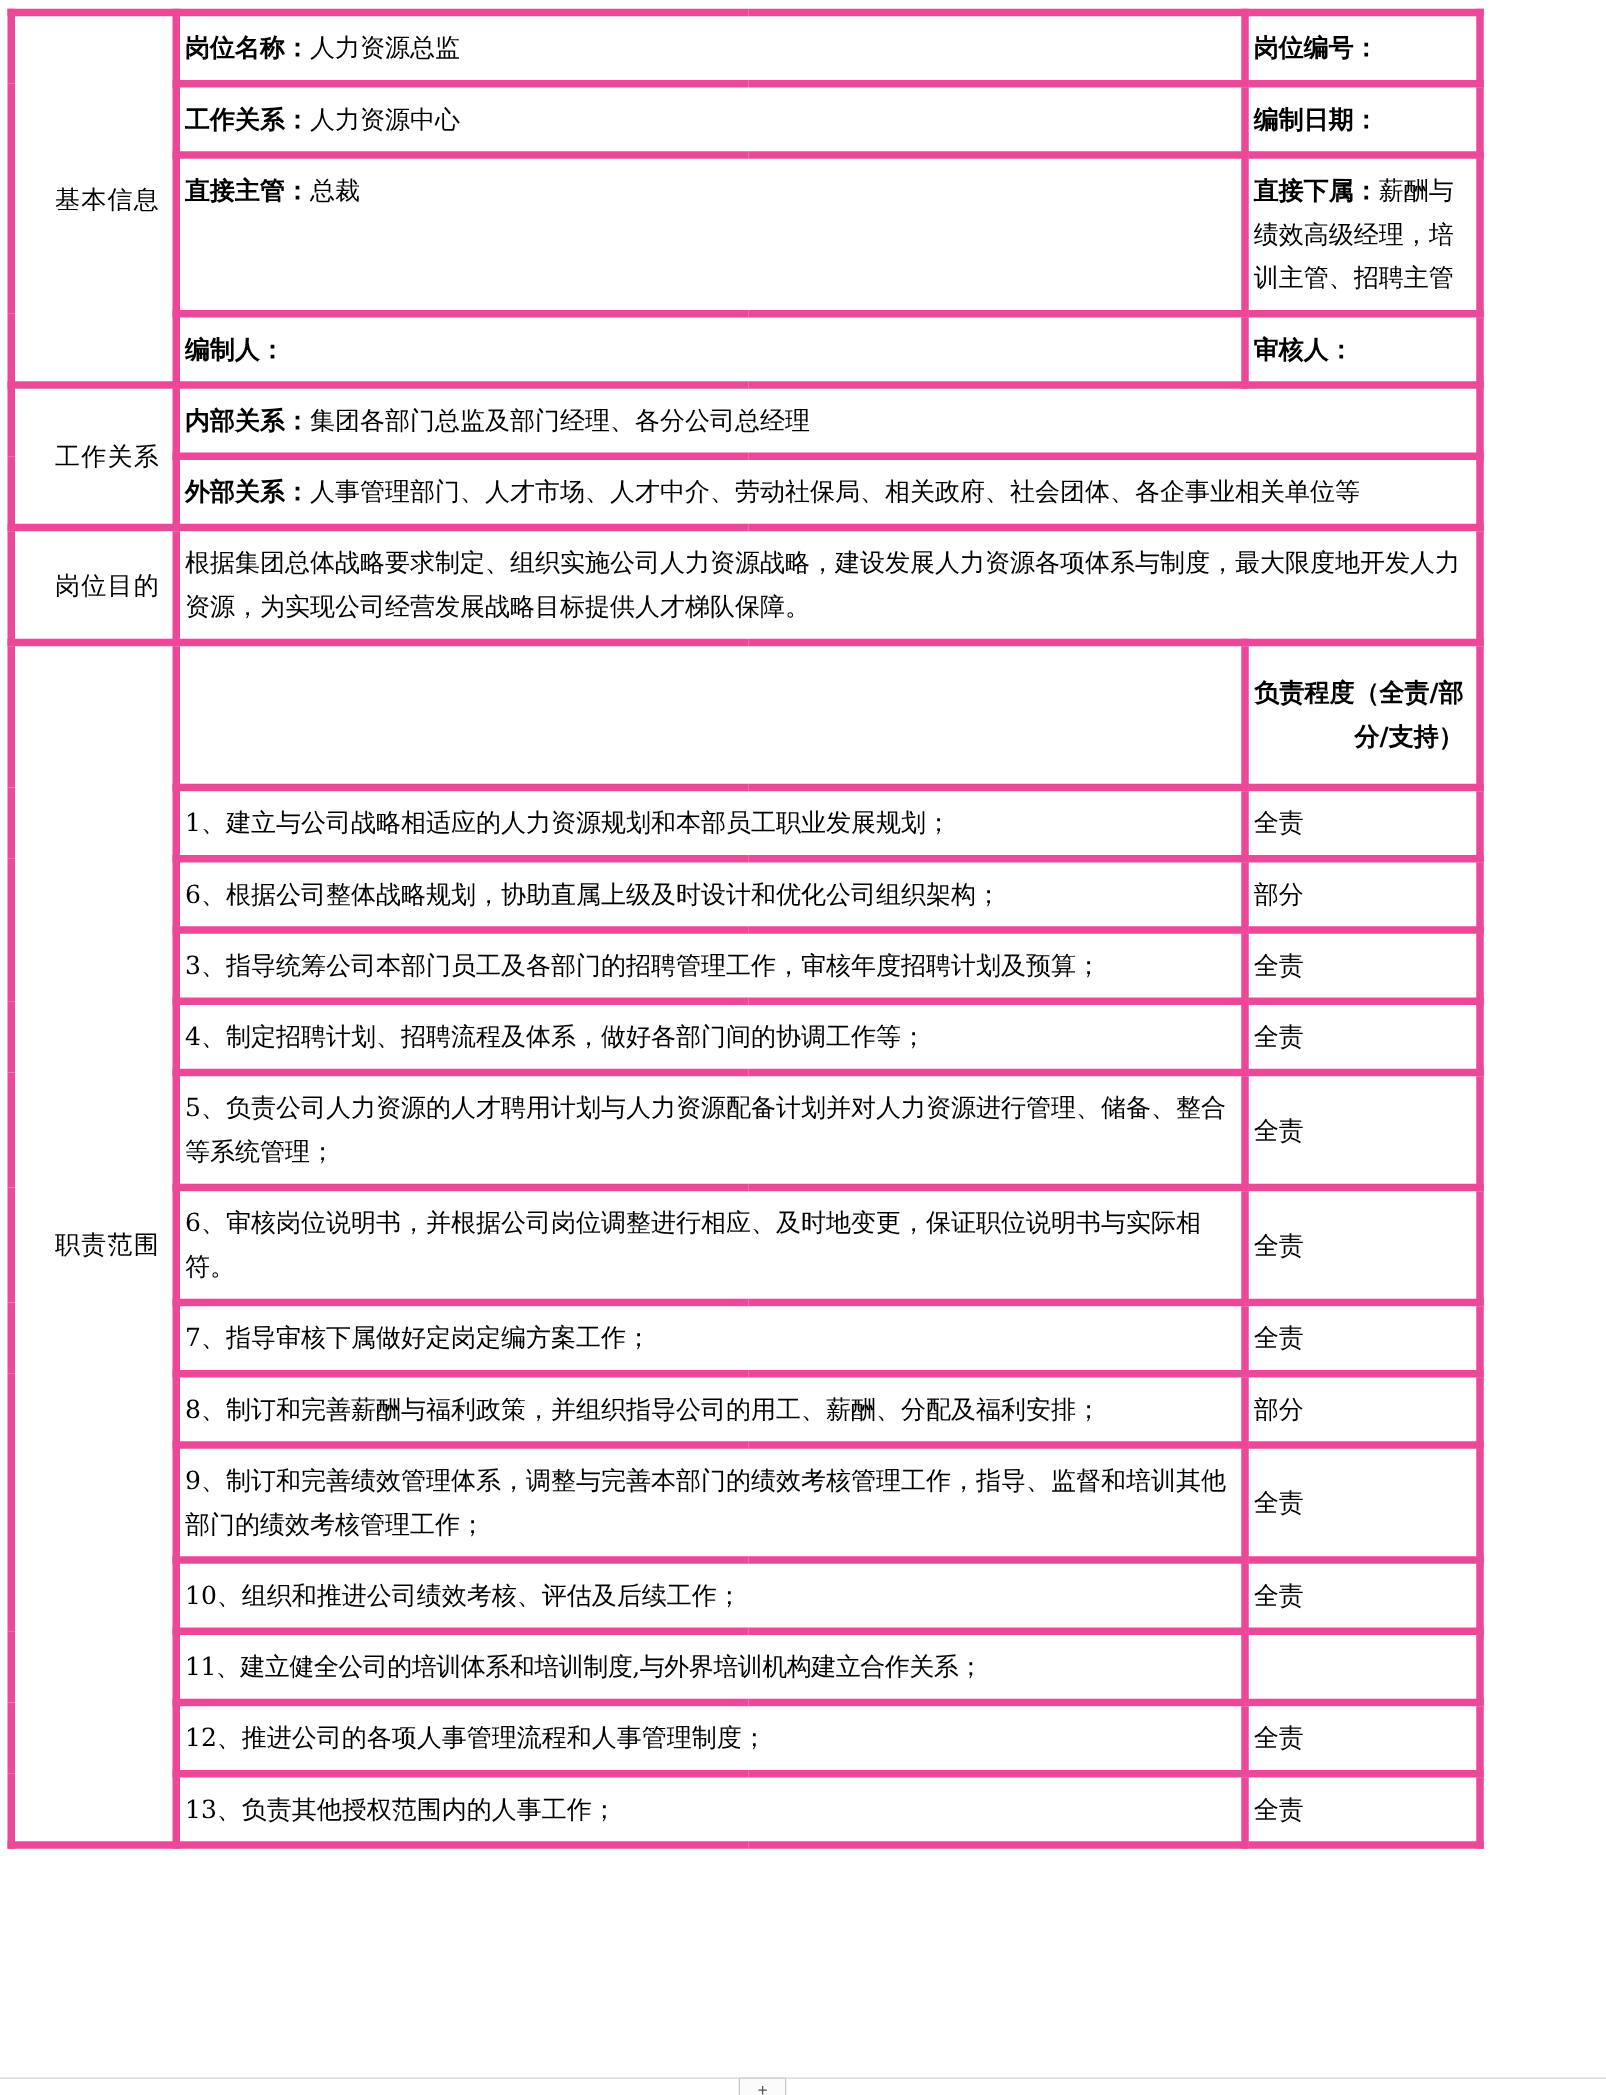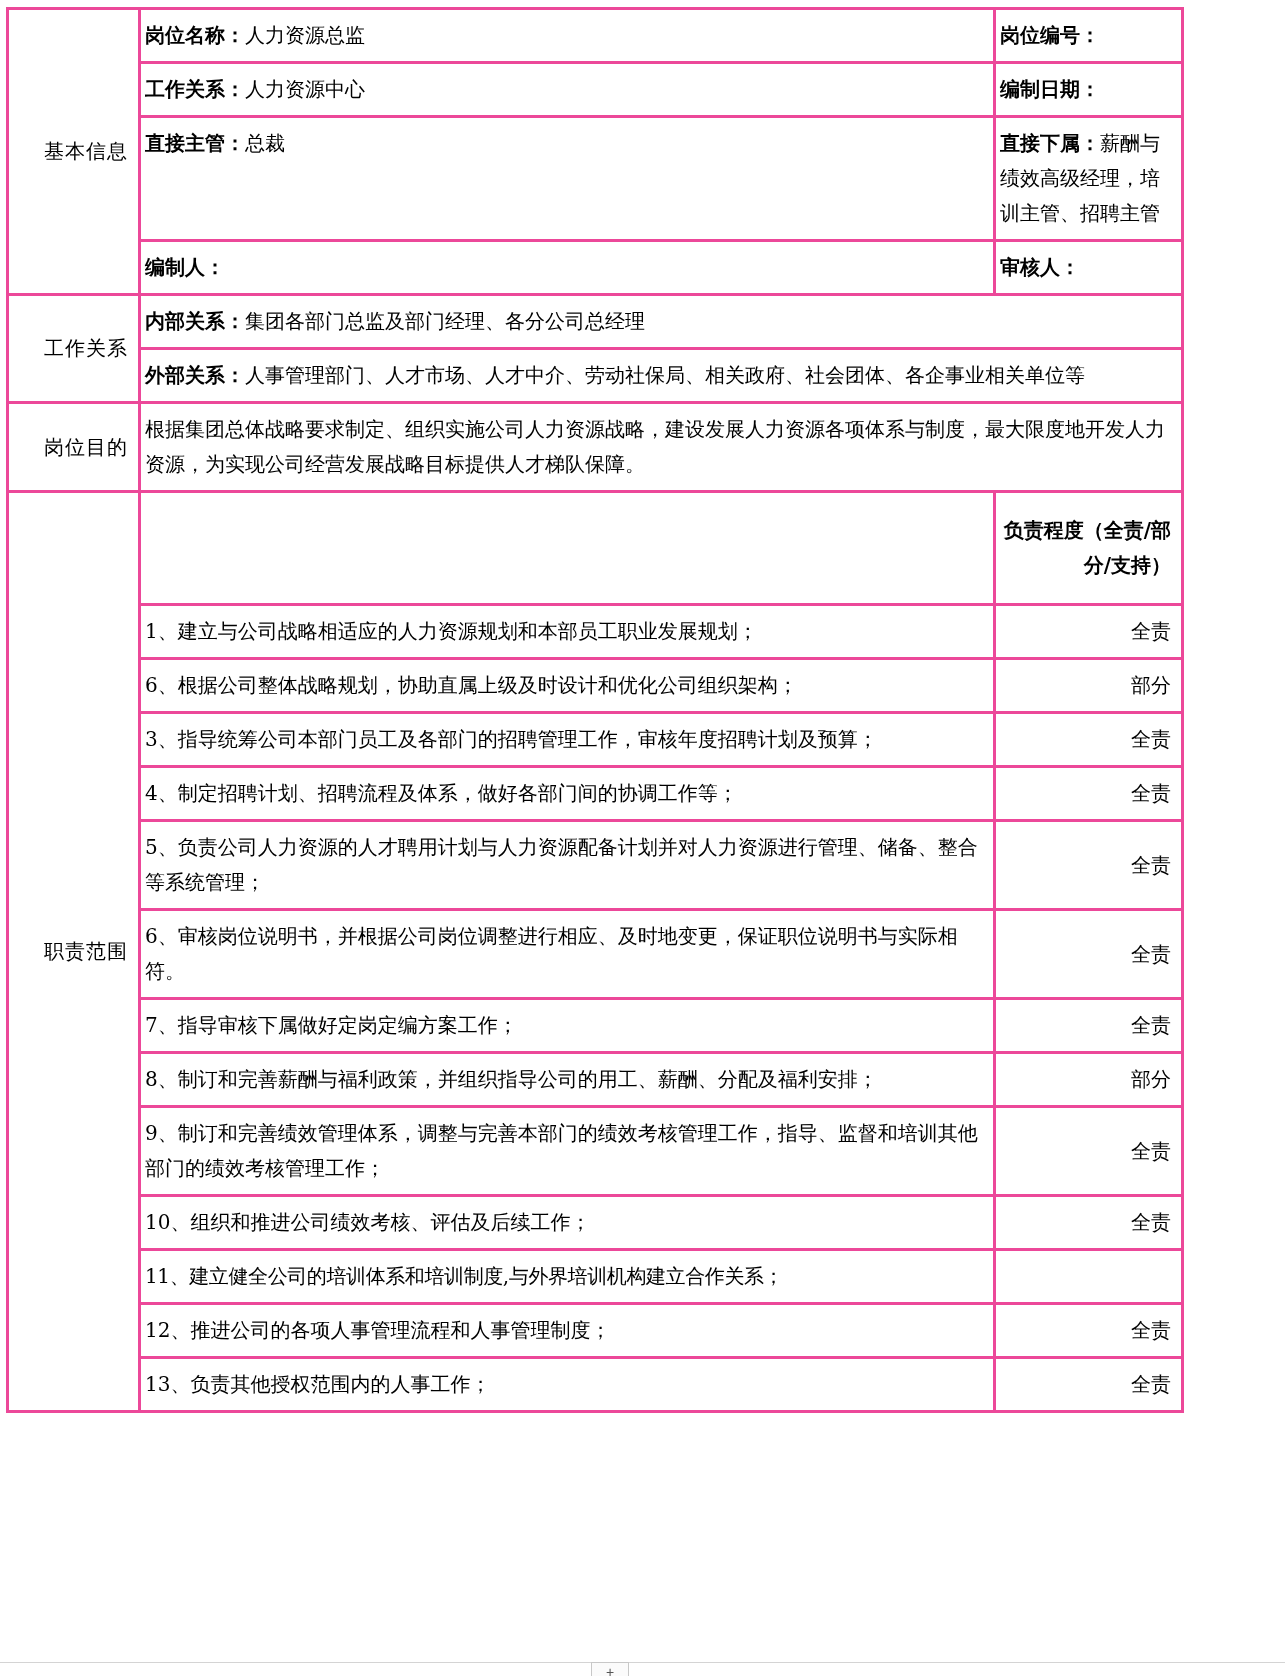--- a/index.html
+++ b/index.html
@@ -25,21 +25,21 @@
 
   table.jd {
     border-collapse: collapse;
     width: 1175px;
     margin-left: 6px;
     margin-top: 7px;
     table-layout: fixed;
   }
 
   table.jd td {
-    border: 3px solid #ec4899;
+    border: 6px solid #ec4899;
     vertical-align: middle;
     padding: 8px 10px 8px 4px;
     font-size: 20px;
     line-height: 1.75;
     font-family: "DejaVu Serif", "Liberation Serif", serif;
   }
 
   
   td.sect {
     width: 132px;
@@ -50,21 +50,21 @@
   }
 
   td.dutytext {
     width: 855px;
     padding-top: 10px;
     padding-bottom: 10px;
   }
 
   td.degree {
     width: 186px;
-    text-align: right;
+    text-align: left;
     font-size: 21px;
     padding-left: 4px;
     padding-right: 4px;
   }
 
   td.degreehead {
     width: 186px;
     text-align: right;
     font-size: 21px;
     line-height: 1.8;

